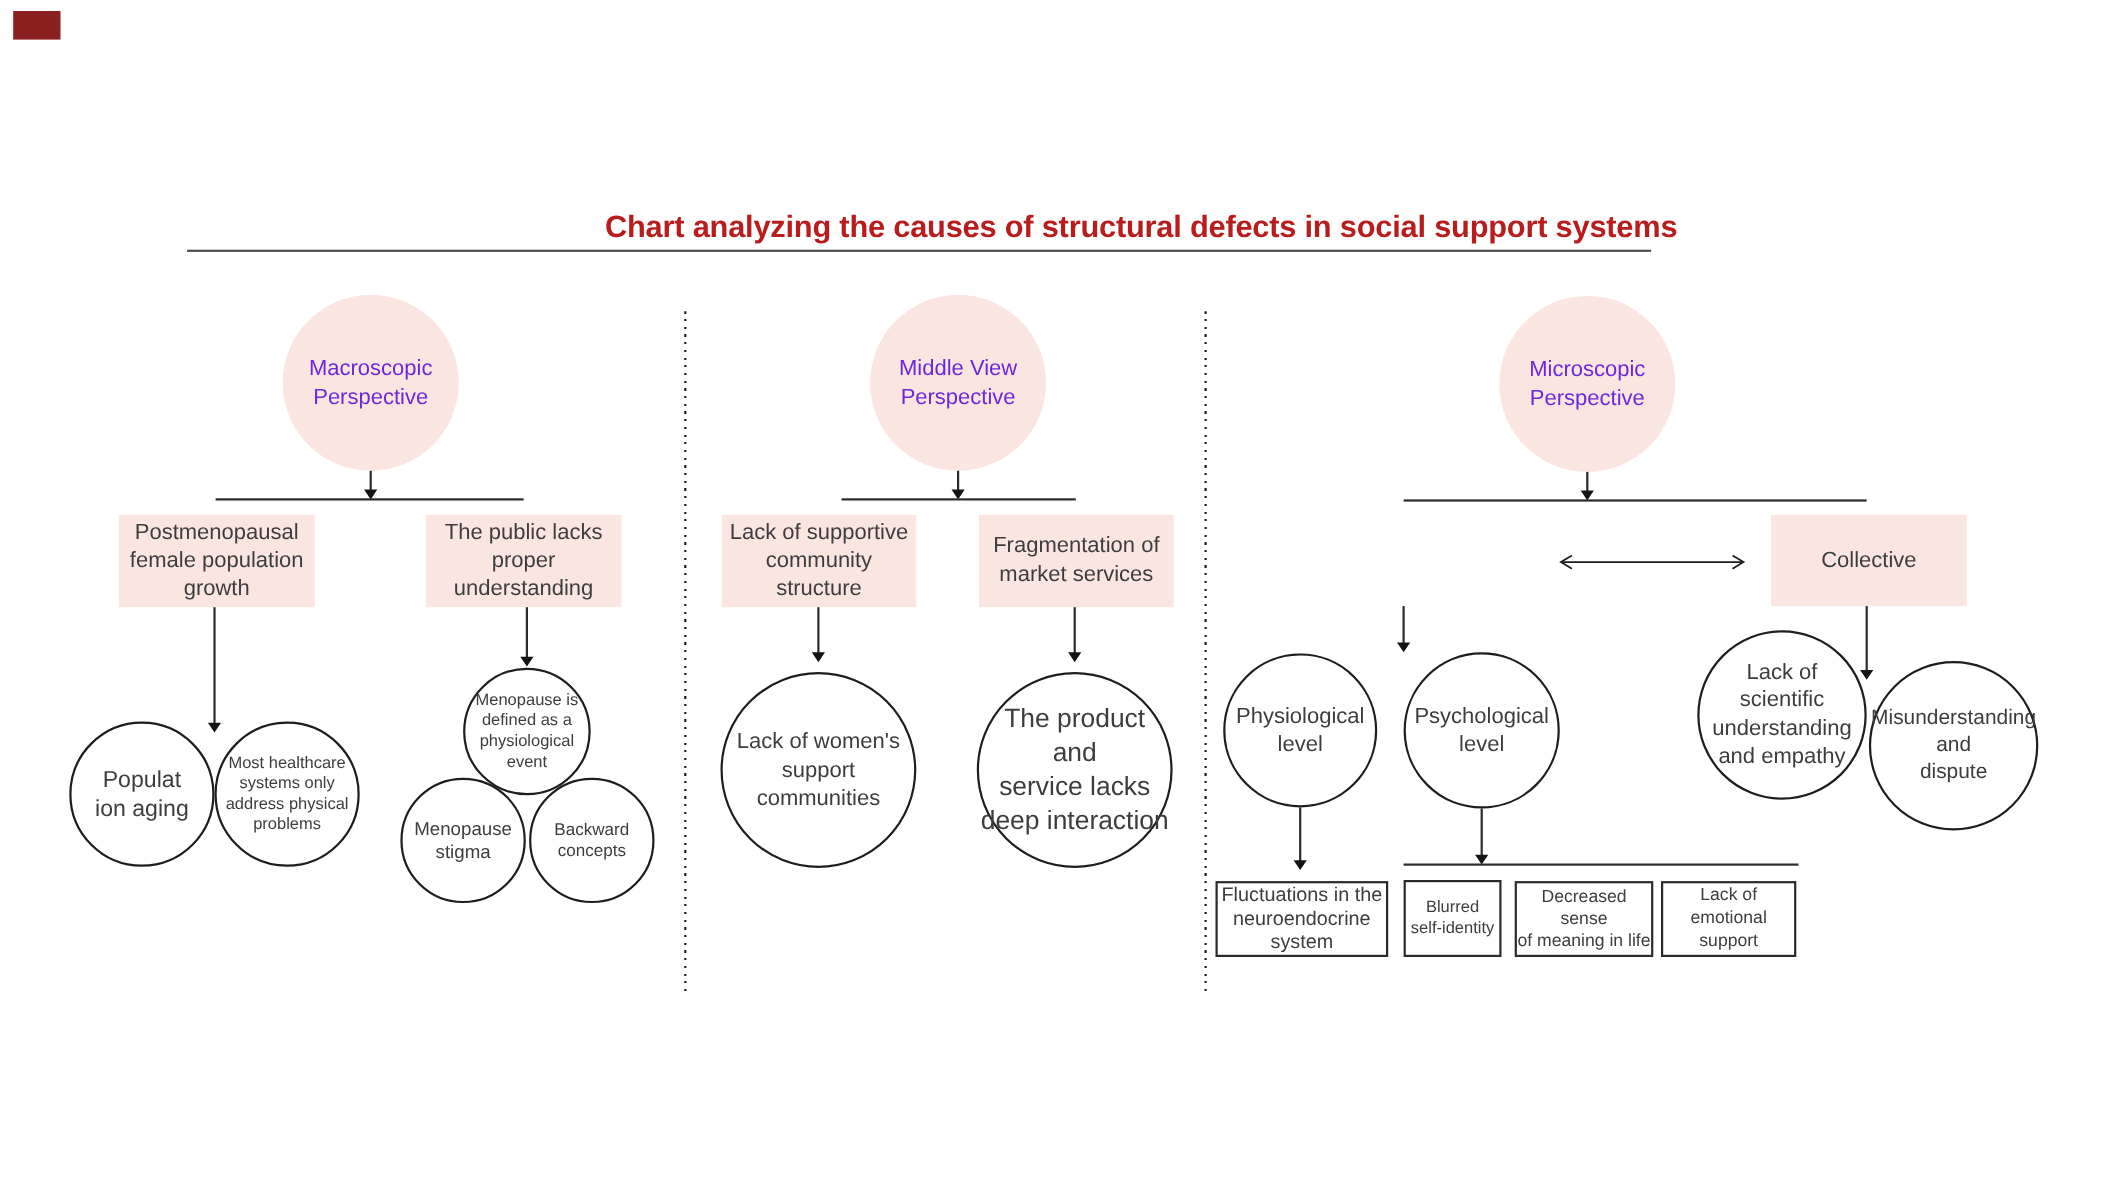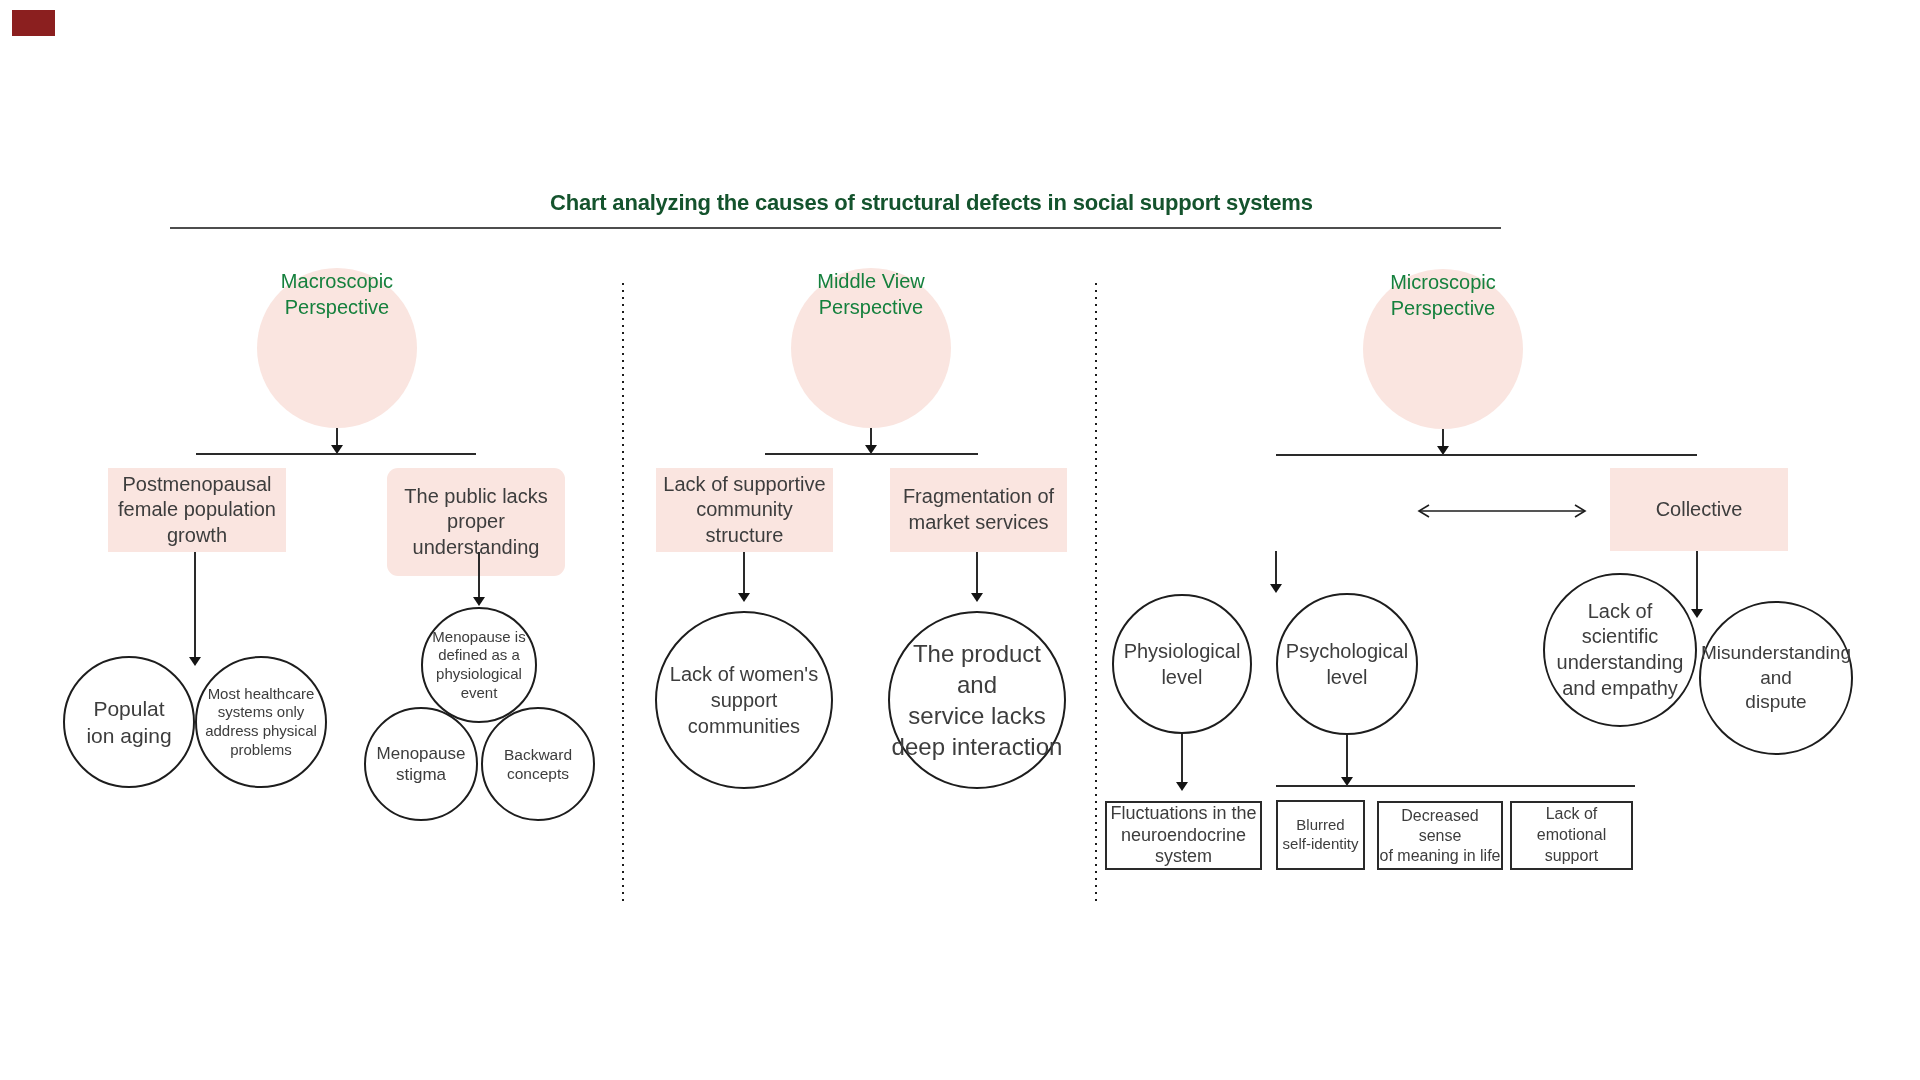--- a/index.html
+++ b/index.html
@@ -4,22 +4,22 @@
 <style>
   html,body{margin:0;padding:0;background:#ffffff;}
   #canvas{
     position:relative;width:1920px;height:1080px;background:#ffffff;overflow:hidden;
     font-family:"Liberation Sans","DejaVu Sans",sans-serif;color:#3d3d3d;
   }
   .abs{position:absolute;}
   
   .pcircle{
     border-radius:50%;background:#fae5e0;
-    display:flex;align-items:flex-start;justify-content:center;text-align:center;
-    font-size:20px;line-height:1.32;color:#15803d;
+    display:flex;align-items:center;justify-content:center;text-align:center;
+    font-size:20px;line-height:1.32;color:#6d28d9;
   }
   
   .pbox{
     background:#fae5e0;
     display:flex;align-items:center;justify-content:center;text-align:center;
     font-size:20px;line-height:1.28;color:#3d3d3d;
   }
   
   .wcircle{
     border-radius:50%;background:#ffffff;border:2px solid #1d1d1d;box-sizing:border-box;
@@ -29,21 +29,21 @@
   
   .wbox{
     background:#ffffff;border:2px solid #2a2a2a;box-sizing:border-box;
     display:flex;align-items:center;justify-content:center;text-align:center;
     color:#3d3d3d;
   }
   .vl{width:2px;background:#2a2a2a;}
   .hl{height:2px;background:#2a2a2a;}
   .ah{width:0;height:0;border-left:6px solid transparent;border-right:6px solid transparent;border-top:9px solid #141414;}
   .dotv{width:2px;background:repeating-linear-gradient(to bottom,#1c1c1c 0 2px,transparent 2px 7px);}
-  .title{font-size:22px;font-weight:600;color:#14532d;letter-spacing:-0.2px;}
+  .title{font-size:28px;font-weight:600;color:#b91c1c;letter-spacing:-0.2px;}
   .rule{height:2px;background:#4d4d4d;}
   [data-bind-lines]{white-space:pre-line;}
   svg line,svg polyline{stroke:#1d1d1d;stroke-width:1.6;fill:none;}
 </style>
 </head>
 <body>
 
 <div id="canvas">
 
   <div class="abs" style="left:12px;top:10px;width:43px;height:26px;background:#8b1f1f;"></div>
@@ -60,21 +60,21 @@
   </div>
   <div class="abs vl" style="left:336px;top:428px;height:19px;"></div>
   <div class="abs ah" style="left:331px;top:445px;"></div>
   <div class="abs hl" style="left:196px;top:453px;width:280px;"></div>
 
   <div class="abs pbox" style="left:108px;top:468px;width:178px;height:84px;">
     <span data-bind-lines="macroscopic.box_population">Postmenopausal
 female population
 growth</span>
   </div>
-  <div class="abs pbox" style="left:387px;top:468px;width:178px;height:108px;border-radius:11px;">
+  <div class="abs pbox" style="left:387px;top:468px;width:178px;height:84px;">
     <span data-bind-lines="macroscopic.box_public">The public lacks
 proper
 understanding</span>
   </div>
 
   <div class="abs vl" style="left:194px;top:552px;height:106px;"></div>
   <div class="abs ah" style="left:189px;top:657px;"></div>
 
   <div class="abs wcircle" style="left:63px;top:656px;width:132px;height:132px;font-size:21px;line-height:1.3;">
     <span data-bind-lines="macroscopic.circle_population_aging">Populat

